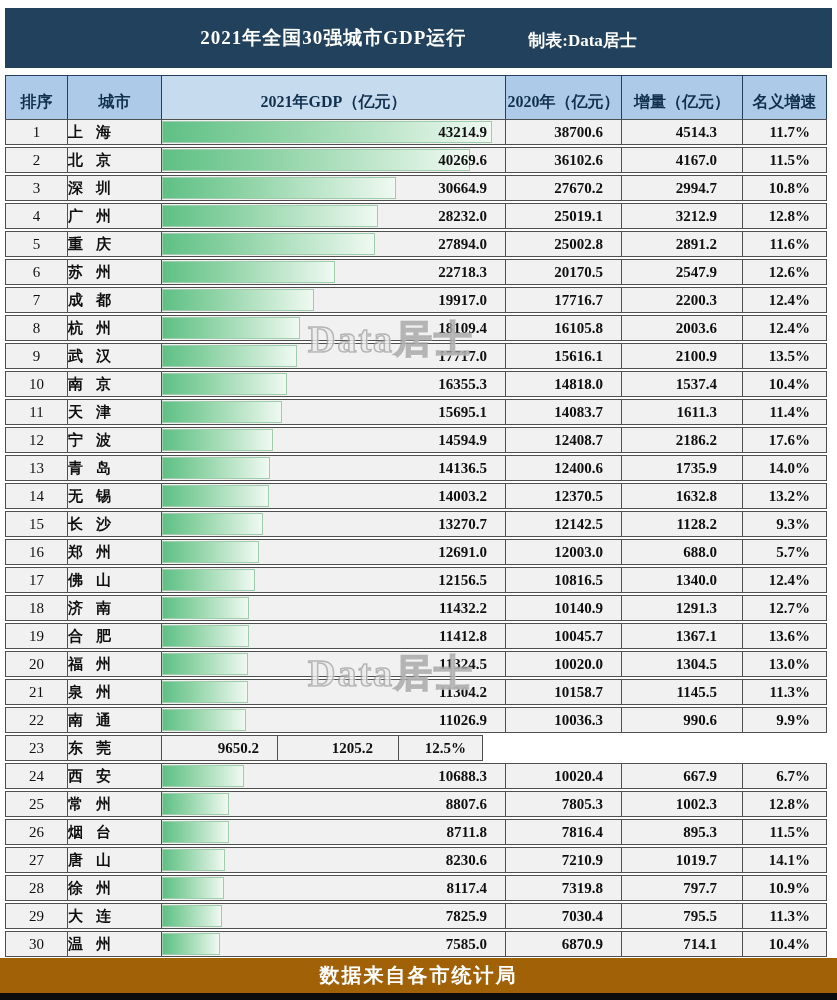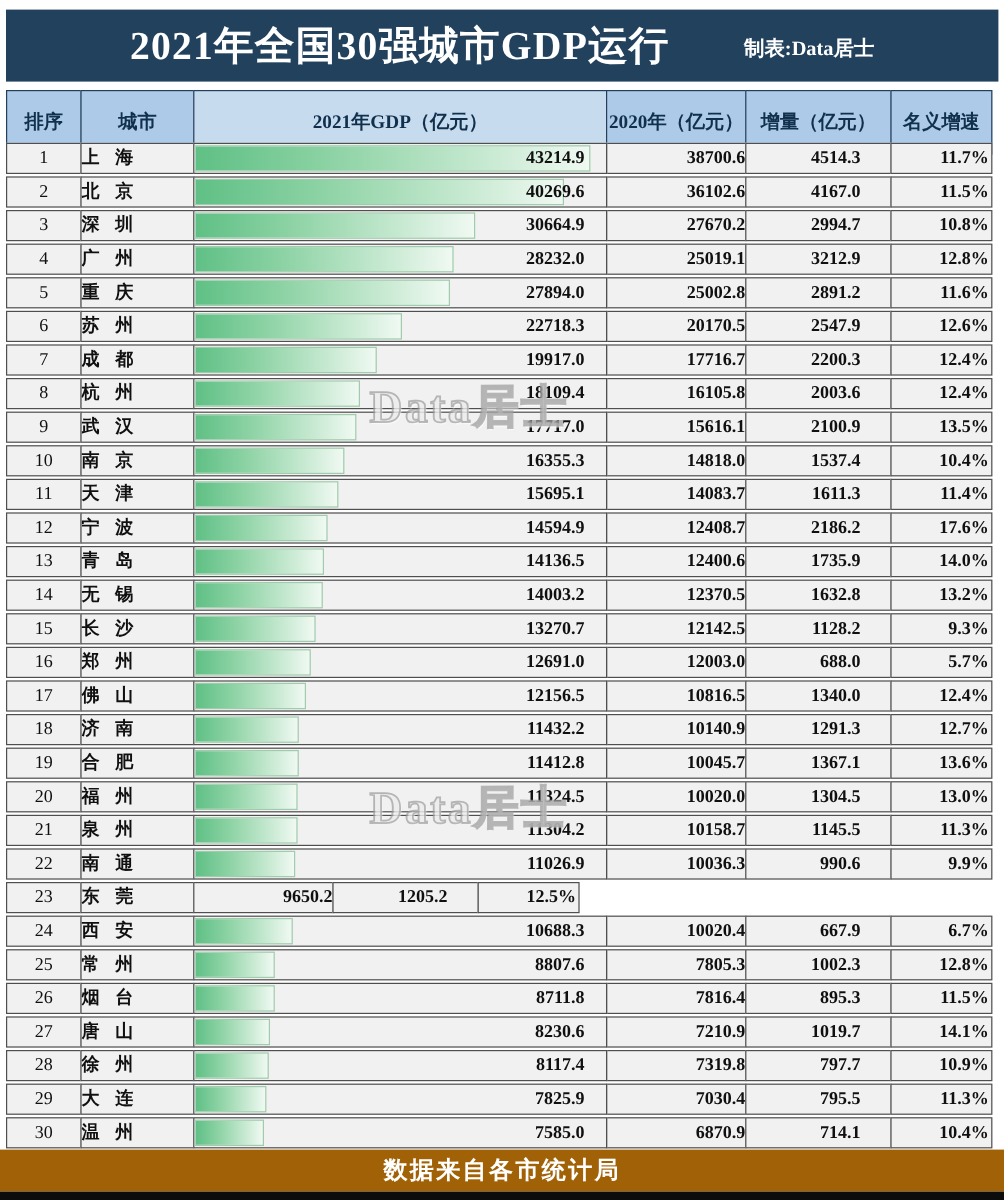--- a/index.html
+++ b/index.html
@@ -6,21 +6,21 @@
   html,body { background:#ffffff; }
   .page {
     position:relative; width:837px; height:1000px; background:#ffffff;
     overflow:hidden; font-family:"Liberation Serif","DejaVu Serif",serif;
   }
   
   .titlebar {
     position:absolute; left:5px; right:5px; top:8px; height:60px;
     background:#21415d; display:flex; align-items:center; justify-content:center;
   }
-  .title   { color:#ffffff; font-size:33px; font-weight:bold; letter-spacing:1px; }
+  .title   { color:#ffffff; font-size:19px; font-weight:bold; letter-spacing:1px; }
   .subtitle{ color:#ffffff; font-size:17px; font-weight:bold; margin-left:62px; margin-top:4px; }
   
   .thead {
     position:absolute; left:5px; right:5px; top:75px; height:54px; display:flex;
   }
   .hcell {
     background:#adcbe8; color:#10304e; font-weight:bold; font-size:16px;
     border:1px solid #233f5c; display:flex; align-items:center; justify-content:center;
   }
   .hcell + .hcell { margin-left:-1px; }
@@ -43,23 +43,23 @@
   .c-city { display:flex; align-items:center; justify-content:flex-start; }
   .city-txt { font-weight:bold; letter-spacing:13px; margin-right:-13px; white-space:nowrap; }
   .c-gdp { position:relative; }
   .bar {
     position:absolute; left:0; top:1px; bottom:1px;
     background:linear-gradient(90deg,#5fc085 0%,#8ed3a5 35%,#c9ead3 75%,#f0f9f2 100%);
     border:1px solid #9fccab;
   }
   .gdp-val { position:absolute; right:18px; top:0; line-height:24px; font-weight:bold; }
   .num { text-align:right; font-weight:bold; }
-  .c-2020 { }
+  .c-2020 { padding-right:18px; }
   .c-inc  { padding-right:25px; }
-  .c-grow { padding-right:2px;text-align:right; }
+  .c-grow { padding-right:16px;text-align:right; }
   
   .watermark {
     position:absolute; font-size:38px; font-weight:bold; letter-spacing:2px;
     color:rgba(215,215,215,0.38); -webkit-text-stroke:1.5px rgba(150,150,150,0.65);
     text-shadow:1px 1px 1px rgba(255,255,255,0.7); z-index:5; pointer-events:none;
     white-space:nowrap;
   }
   .wm1 { left:308px; top:314px; }
   .wm2 { left:308px; top:648px; }
   

